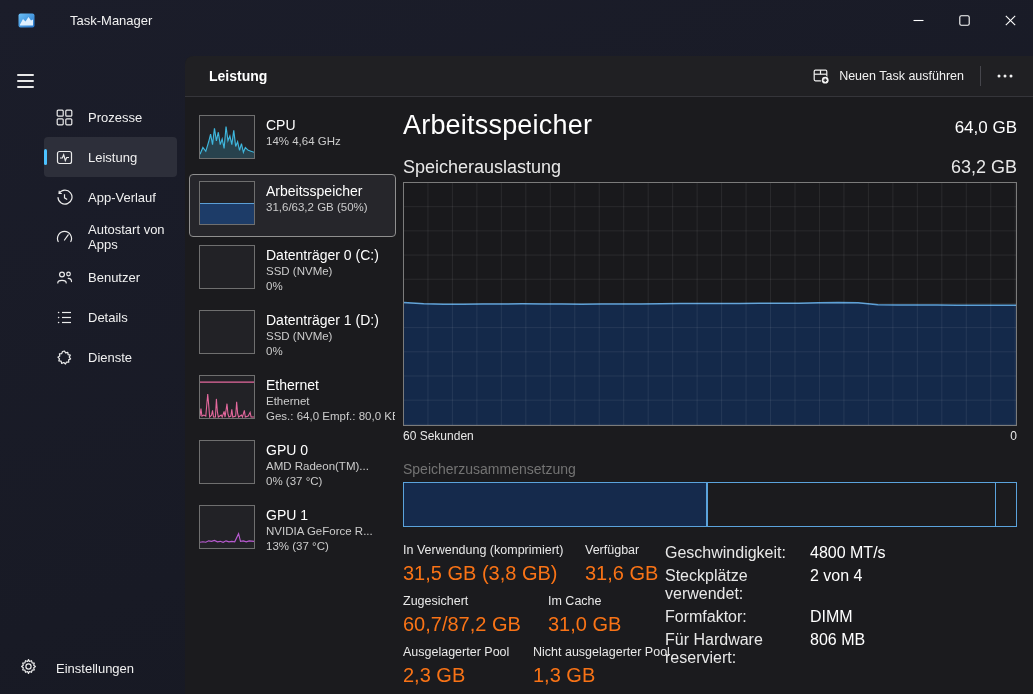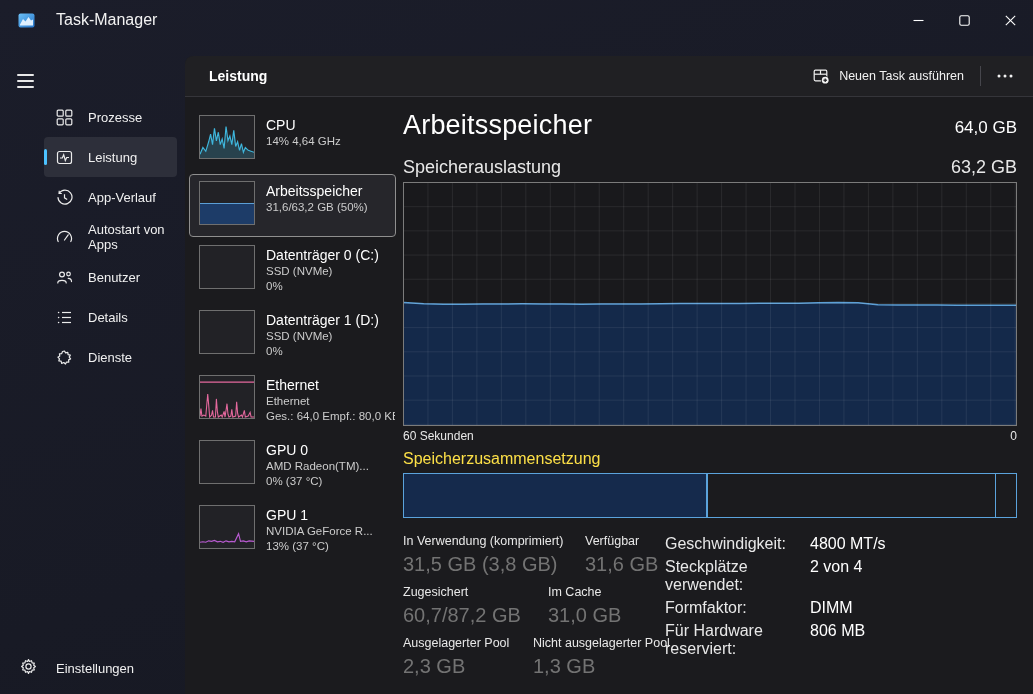--- a/index.html
+++ b/index.html
@@ -2,21 +2,21 @@
 <html><head>
 <meta charset="utf-8">
 <style>
   * { box-sizing: border-box; margin: 0; padding: 0; }
   body { margin:0; background:#000; font-family:"Liberation Sans",sans-serif; }
   .window{position:relative;width:1033px;height:694px;background:linear-gradient(160deg,#1b1d2a 0%,#181a25 60%,#161822 100%);color:#fff;overflow:hidden;}
 
   
   .titlebar{position:absolute;top:0;left:0;right:0;height:40px;display:flex;align-items:center;}
   .app-icon{margin-left:18px;width:17px;height:17px;}
-  .tb-title{margin-left:21px;font-size:16px;color:#f2f2f2;}
+  .tb-title{margin-left:35px;font-size:13px;color:#f2f2f2;}
   .win-controls{position:absolute;right:0;top:0;height:40px;display:flex;}
   .win-btn{width:46px;height:40px;display:flex;align-items:center;justify-content:center;background:transparent;border:none;cursor:default;}
   .win-btn svg{display:block;}
 
   
   .sidebar{position:absolute;top:40px;left:0;width:185px;bottom:0;}
   .hamburger{position:absolute;top:24px;left:14px;width:36px;height:34px;display:flex;flex-direction:column;justify-content:center;gap:4px;padding-left:3px;background:transparent;border:none;}
   .hamburger span{display:block;width:17px;height:1.7px;background:#e8e8e8;border-radius:1px;}
   .nav{position:absolute;top:57px;left:0;right:0;padding-left:36px;}
   .nav-item{height:40px;margin:0 8px;border-radius:4px;display:flex;align-items:center;padding-left:12px;gap:15px;font-size:13px;color:#f0f0f0;position:relative;cursor:default;}
@@ -50,30 +50,30 @@
   .detail-title-row{display:flex;align-items:flex-end;margin-top:13px;}
   .detail-title{font-size:27px;font-weight:300;letter-spacing:.2px;color:#fff;}
   .detail-total{margin-left:auto;font-size:17px;font-weight:300;color:#fff;padding-bottom:3px;}
   .usage-row{display:flex;justify-content:space-between;font-size:18px;color:#e8e8e8;margin-top:16px;}
   .chart{margin-top:4px;height:244px;border:1px solid #7b7b7b;position:relative;background:#19191c;}
   .chart svg{position:absolute;inset:0;width:100%;height:100%;}
   .chart .grid{position:absolute;inset:0;pointer-events:none;
     background-image:linear-gradient(to right,rgba(255,255,255,.07) 1px,transparent 1px),linear-gradient(to bottom,rgba(255,255,255,.07) 1px,transparent 1px);
     background-size:24.48px 24.2px;background-position:-1px -1px;}
   .axis-row{display:flex;justify-content:space-between;font-size:12px;color:#e8e8e8;margin-top:3px;}
-  .comp-label{font-size:16px;color:#fde047;margin-top:7px;}
+  .comp-label{font-size:14px;color:#737373;margin-top:18px;}
   .comp-bar{margin-top:5px;height:45px;border:1px solid #5ba3dc;position:relative;background:transparent;}
   .comp-used{position:absolute;left:0;top:0;bottom:0;background:#152a4c;border-right:2px solid #5ba3dc;}
   .comp-line{position:absolute;top:0;bottom:0;width:1px;background:#5ba3dc;}
 
   .bottom{position:relative;margin-top:16px;}
   .stats-row{display:flex;margin-bottom:9px;}
   .stat-cell{display:flex;flex-direction:column;gap:5px;}
   .stat-label{font-size:12.5px;color:#e8e8e8;white-space:nowrap;}
-  .stat-value{font-size:20px;font-weight:300;color:#737373;white-space:nowrap;}
+  .stat-value{font-size:20px;font-weight:300;color:#f97316;white-space:nowrap;}
   .wA{width:182px;} .wB{width:145px;} .wC{width:130px;}
   .info{position:absolute;left:262px;top:1px;display:grid;grid-template-columns:145px auto;row-gap:5px;font-size:16px;color:#e8e8e8;}
   .info-val{color:#fff;}
 </style>
 </head>
 <body>
 
 <div class="window">
 
   <div class="titlebar">

